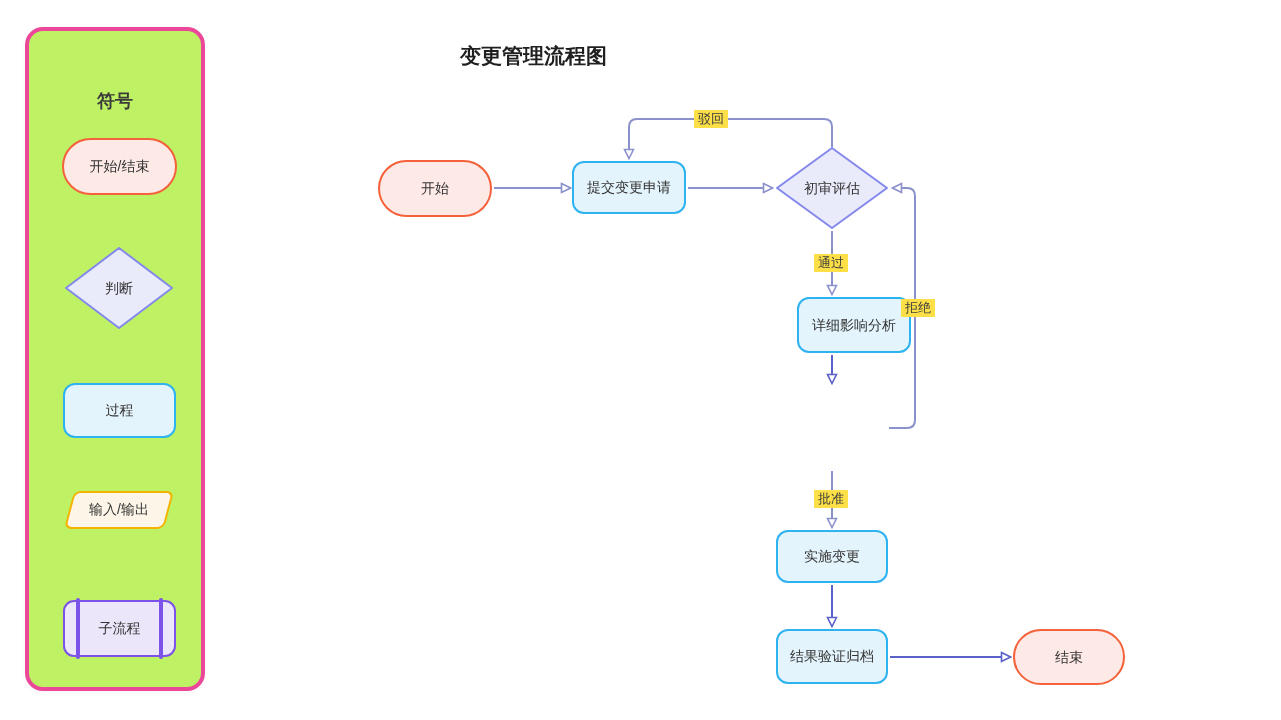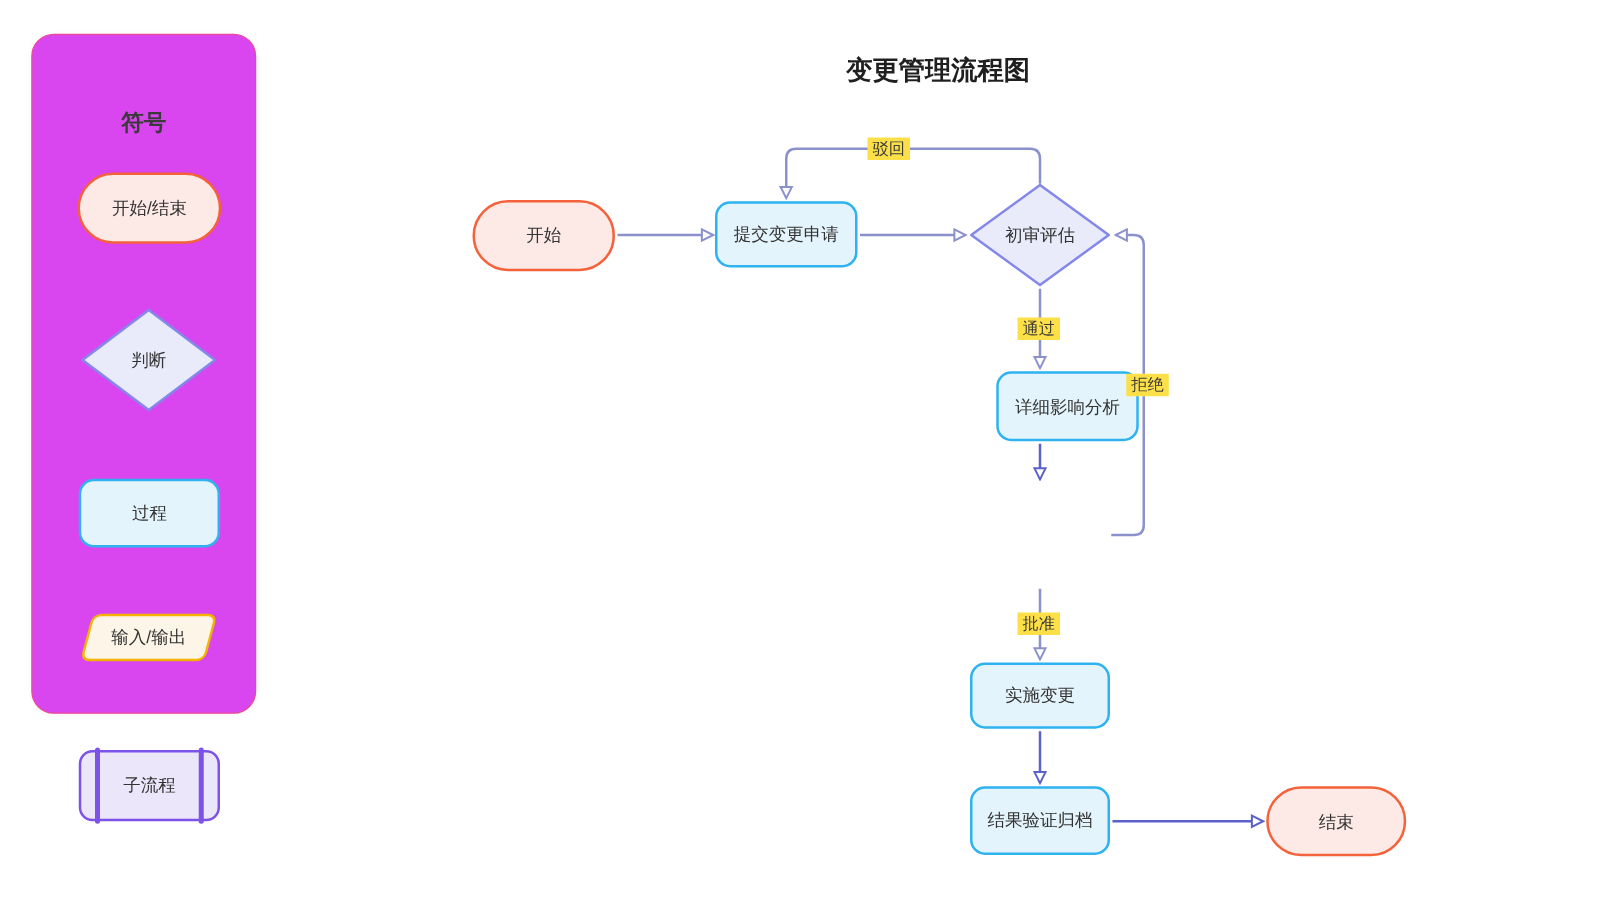--- a/index.html
+++ b/index.html
@@ -10,22 +10,22 @@
     --subprocess-border:#7d52e8; --subprocess-fill:#ece6fb;
     --connector:#8b91cb; --connector-dark:#5a61c8;
     --text:#333333;
   }
   *{margin:0;padding:0;box-sizing:border-box;}
   html,body{width:1281px;height:720px;background:#ffffff;overflow:hidden;
     font-family:"Liberation Sans","DejaVu Sans",sans-serif;color:var(--text);}
   .stage{position:relative;width:1281px;height:720px;}
 
   
-  .legend-card{position:absolute;left:25px;top:27px;width:180px;height:544px;
-    background:#d946ef;border:1px solid #ec4899;border-radius:18px;
+  .legend-card{position:absolute;left:25px;top:27px;width:180px;height:664px;
+    background:#bef264;border:4px solid #ec4899;border-radius:18px;
     box-shadow:0 1px 6px rgba(0,0,0,0.04);}
   .legend-title{position:absolute;left:0;top:58px;width:100%;text-align:center;
     font-size:18px;font-weight:bold;color:#3a3a3a;}
 
   
   .node{position:absolute;display:flex;align-items:center;justify-content:center;
     font-size:14px;color:var(--text);text-align:center;line-height:19px;}
   .terminator{border:2px solid var(--terminator-border);background:var(--terminator-fill);border-radius:29px;}
   .process{border:2px solid var(--process-border);background:var(--process-fill);border-radius:12px;text-align:center;}
   .node-diamond{position:absolute;display:flex;align-items:center;justify-content:center;
@@ -43,21 +43,21 @@
     background:var(--subprocess-border);}
   .subprocess .bar.left{left:11px;} .subprocess .bar.right{right:11px;}
 
   
   svg.edges{position:absolute;left:0;top:0;z-index:1;}
   .el{stroke:var(--connector);stroke-width:2;fill:none;}
   .ed{stroke:var(--connector-dark);stroke-width:2;fill:none;}
   .edge-label{position:absolute;transform:translate(-50%,-50%);background:#fde047;
     padding:0 4px;font-size:13px;color:#3c3c3c;z-index:3;white-space:nowrap;}
 
-  .diagram-title{position:absolute;left:504px;top:42px;width:320px;text-align:right;
+  .diagram-title{position:absolute;left:460px;top:42px;width:320px;text-align:left;
     font-size:21px;font-weight:bold;color:#1f1f1f;}
   .node,.node-diamond,.io-wrap{z-index:2;}
 </style>
 </head>
 <body>
 
 <div class="stage">
 
   <div class="legend-card">
     <div class="legend-title">符号</div>

